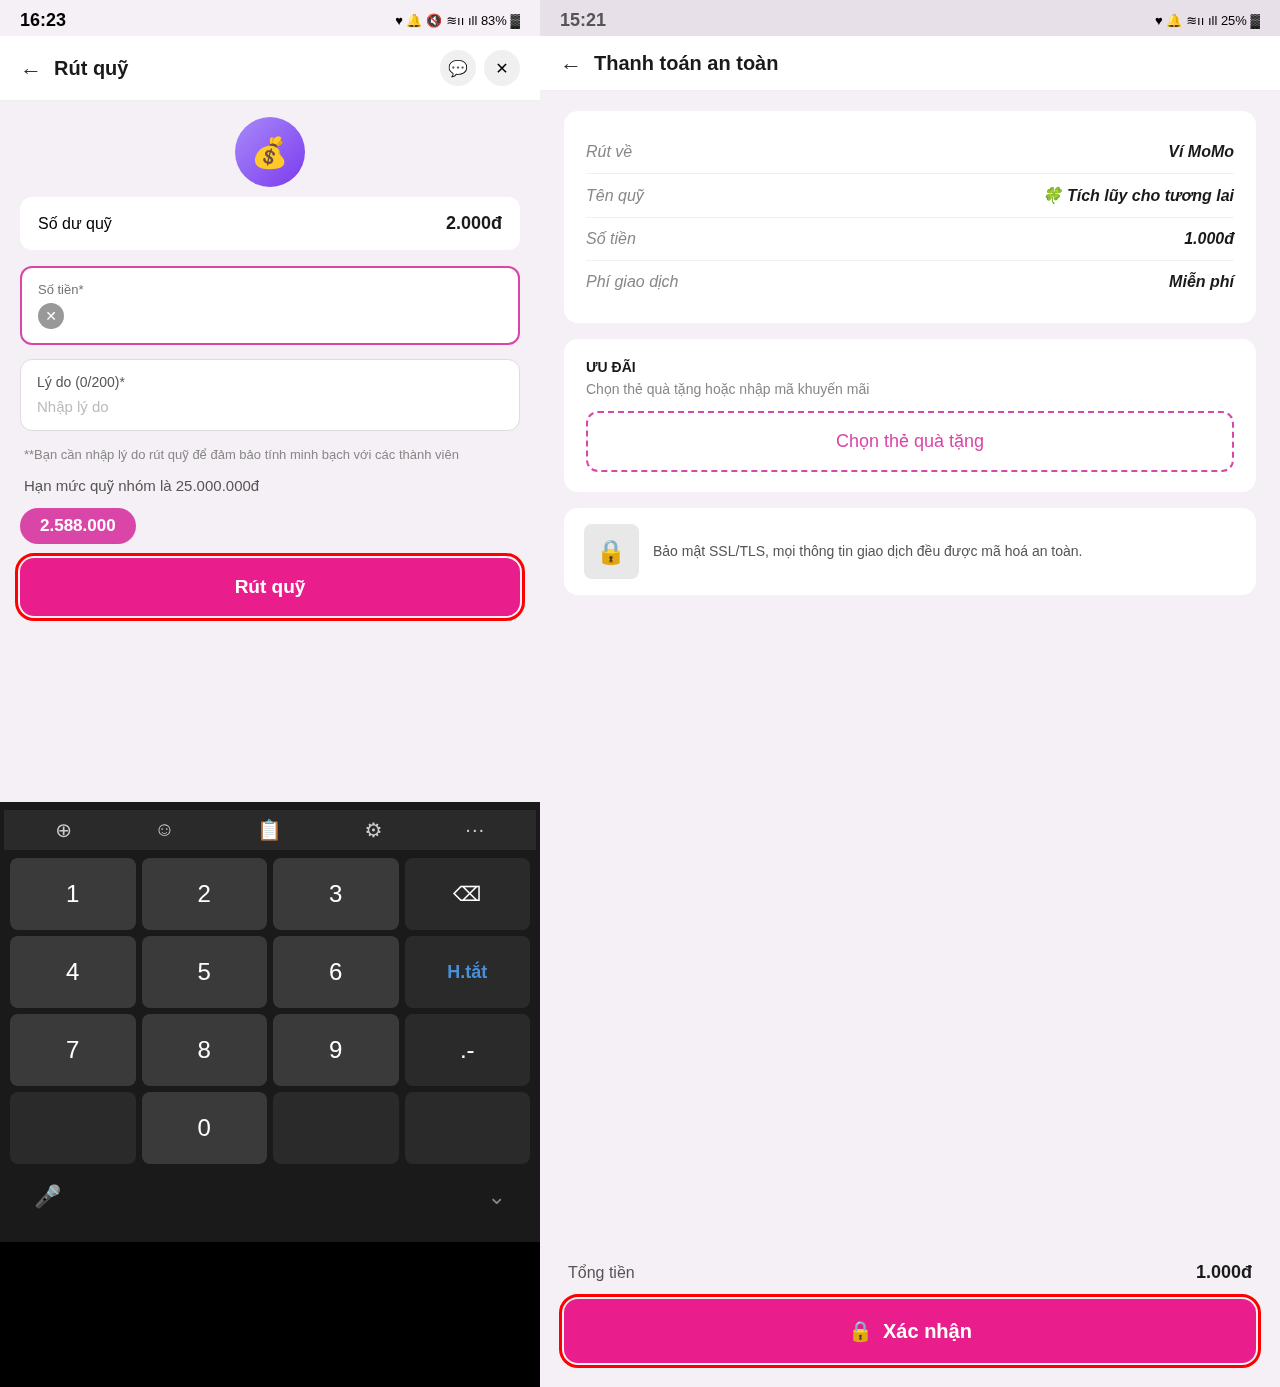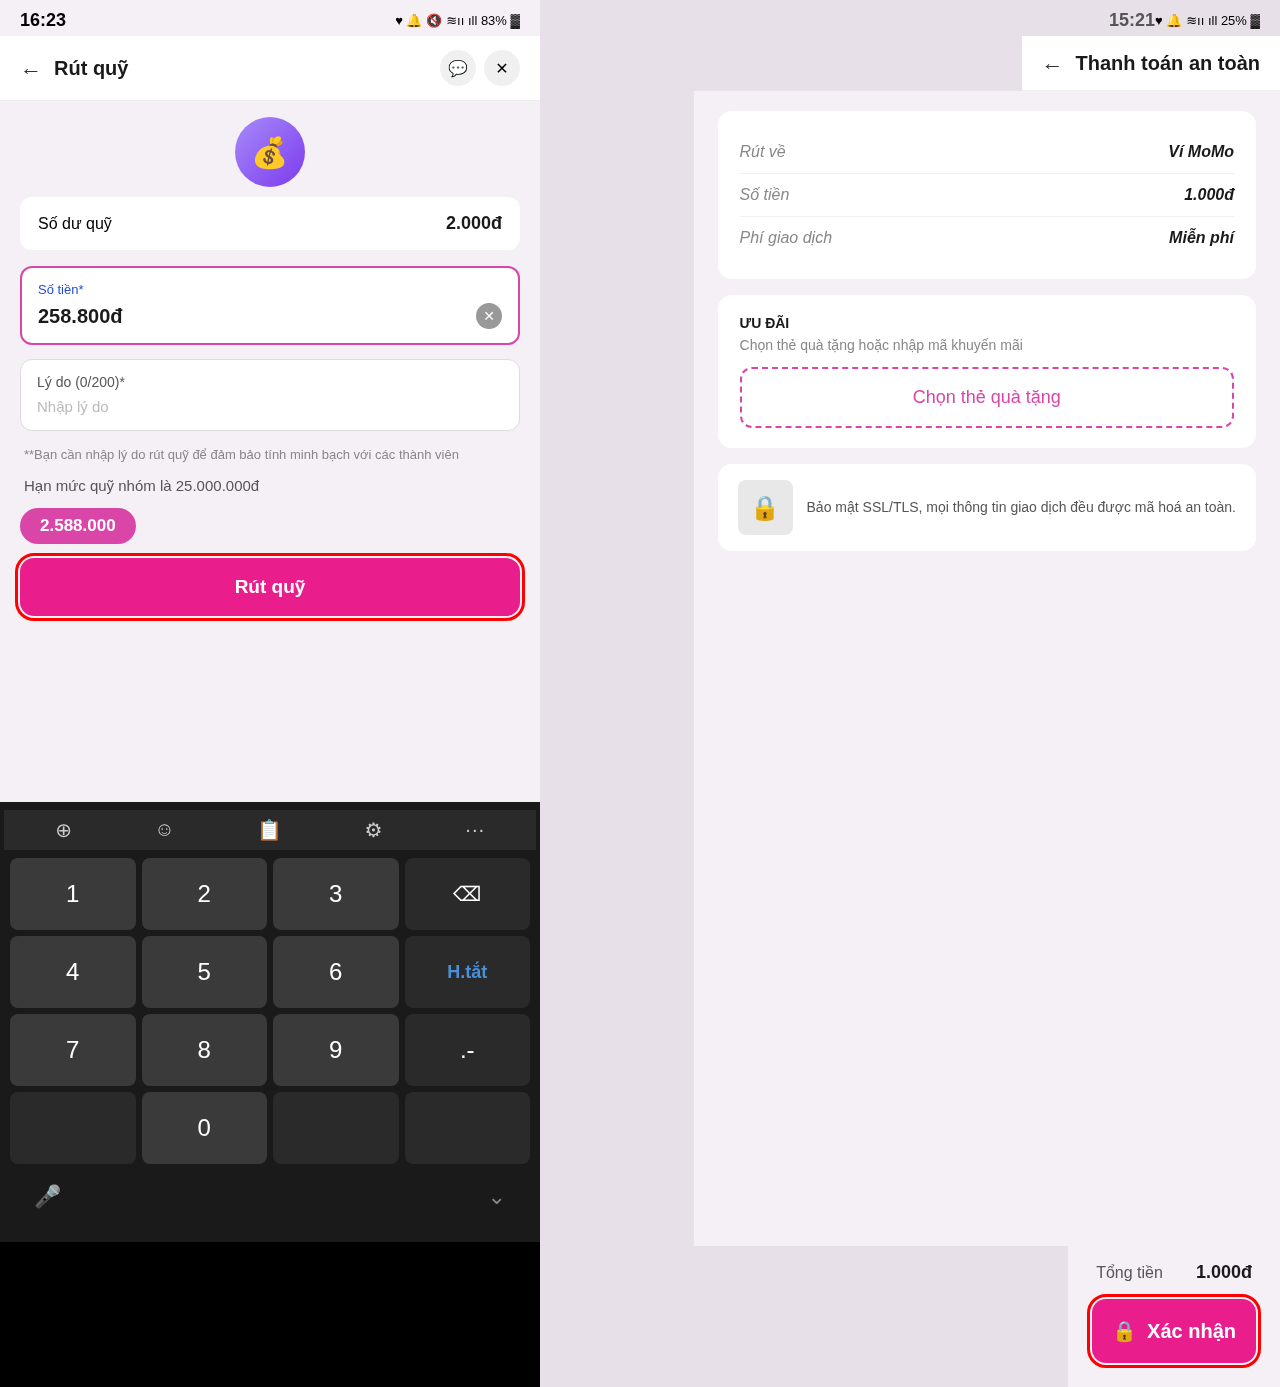--- a/index.html
+++ b/index.html
@@ -133,21 +133,21 @@
     .input-section {
       background: #fff;
       border-radius: 12px;
       padding: 14px 16px;
       margin-bottom: 14px;
       border: 2px solid #d946a8;
     }
 
     .input-label {
       font-size: 13px;
-      color: #1d4ed8;
+      color: #737373;
       margin-bottom: 6px;
       display: block;
     }
 
     .input-row {
       display: flex;
       align-items: center;
       justify-content: space-between;
     }
 
@@ -321,21 +321,20 @@
       color: #888;
     }
 
     
     .right-panel {
       width: 740px;
       height: 1387px;
       background: #e8e0e8;
       display: flex;
       flex-direction: column;
-      align-items: flex-end;
     }
 
     .status-bar-right {
       background: #e8e0e8;
       padding: 10px 20px 5px 20px;
       display: flex;
       justify-content: space-between;
       align-items: center;
     }
 
@@ -542,21 +541,20 @@
     
     <div class="balance-row">
       <span class="balance-label">Số dư quỹ</span>
       <span class="balance-value">2.000đ</span>
     </div>
 
     
     <div class="input-section">
       <span class="input-label">Số tiền*</span>
       <div class="input-row">
-        <input class="amount-input" value="258.800đ" readonly="" style="">
         <button class="clear-btn">✕</button>
       </div>
     </div>
 
     
     <div class="reason-section">
       <span class="reason-label">Lý do (0/200)*</span>
       <span class="reason-placeholder">Nhập lý do</span>
     </div>
 
@@ -637,20 +635,24 @@
 
   <div class="right-content">
 
     <div class="info-card">
 
       <div class="info-row">
         <span class="info-row-label">Rút về</span>
         <span class="info-row-value">Ví MoMo</span>
       </div>
 
+      <div class="info-row">
+        <span class="info-row-label">Tên quỹ</span>
+        <span class="fund-name-value">🍀 Tích lũy cho tương lai</span>
+      </div>
 
       <div class="info-row">
         <span class="info-row-label">Số tiền</span>
         <span class="info-row-value">1.000đ</span>
       </div>
 
       <div class="info-row">
         <span class="info-row-label">Phí giao dịch</span>
         <span class="info-row-value">Miễn phí</span>
       </div>

